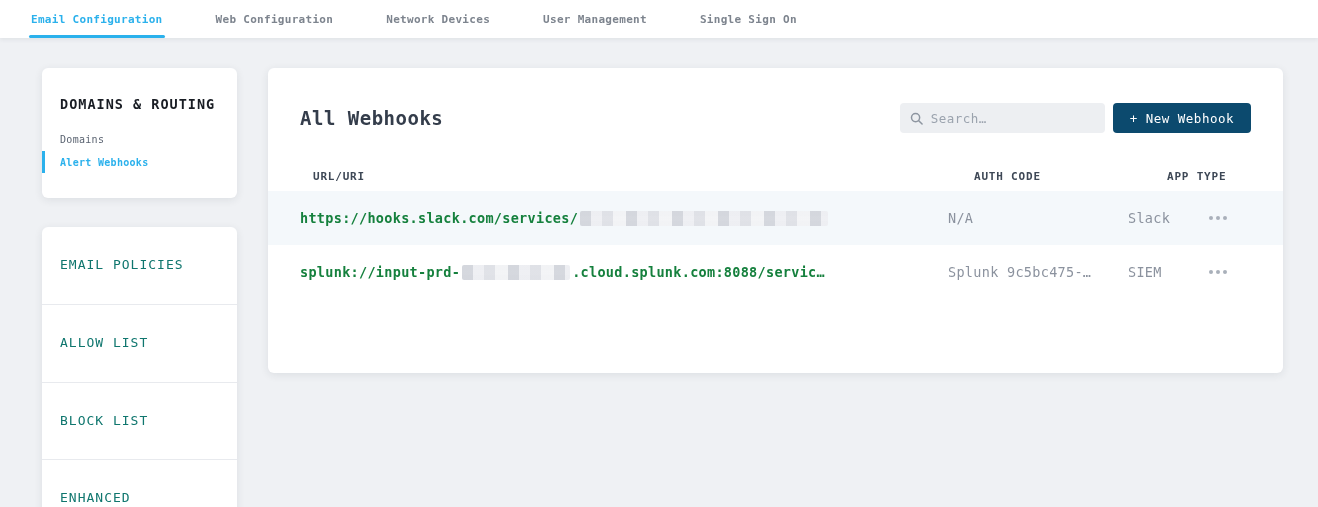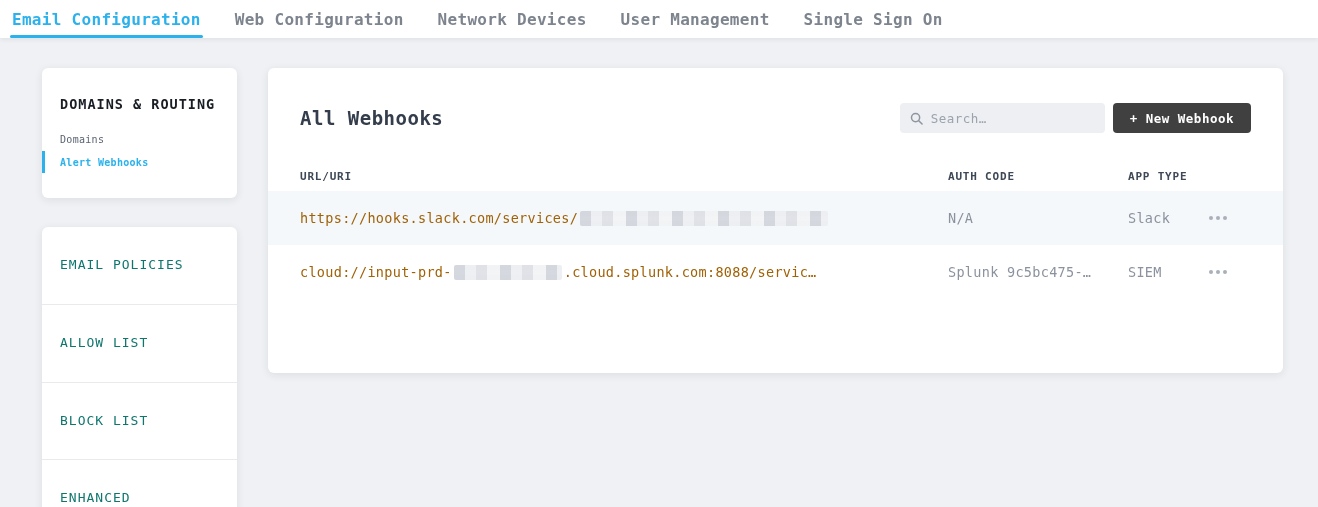--- a/index.html
+++ b/index.html
@@ -13,22 +13,22 @@
   
   .topbar {
     height:38px; background:#ffffff;
     box-shadow:0 2px 4px rgba(40,50,70,0.07);
     position:relative; z-index:5;
   }
   .topbar nav { display:flex; height:100%; padding-left:10px; }
   .tab {
     display:flex; align-items:center; height:100%;
     margin-right:30px; padding:16px 2px;
-    font-size:16px; font-weight:700; letter-spacing:0.3px;
-    color:#7d848e; cursor:pointer; position:relative; white-space:nowrap;
+    font-size:11px; font-weight:700; letter-spacing:0.3px;
+    color:#7d848e; cursor:pointer; position:relative; white-space:nowrap;margin-left:19px;
   }
   .tab.active { color:#2bb1ec; }
   .tab.active::after {
     content:""; position:absolute; left:0; right:0; bottom:0;
     height:3px; background:#2bb1ec; border-radius:2px;
   }
 
   
   .page { display:flex; padding:30px 35px 0 42px; }
 
@@ -75,38 +75,38 @@
     background:#edeff2; border-radius:4px; padding:8px 10px; margin-right:8px;
   }
   .search svg { flex:none; margin-right:8px; }
   .search input {
     border:none; outline:none; background:transparent; width:100%;
     font-family:inherit; font-size:12.5px; color:#4d5665;
   }
   .search input::placeholder { color:#9ba3ae; letter-spacing:0.5px; }
   .btn-primary {
     height:30px; padding:0 17px; border:none; border-radius:4px;
-    background:#404040; color:#ffffff; font-family:inherit;
-    font-size:12.5px; font-weight:700; letter-spacing:0.5px; cursor:pointer;
+    background:#0c4a6e; color:#ffffff; font-family:inherit;
+    font-size:12.5px; font-weight:400; letter-spacing:0.5px; cursor:pointer;
     white-space:nowrap;
   }
 
   
   .table { margin-top:28px; }
   .thead, .trow { display:flex; align-items:center; }
   .col-url  { width:648px; flex:none; }
   .col-auth { width:180px; flex:none; }
   .col-app  { flex:1; display:flex; align-items:center; }
   .thead { height:30px; }
   .thead > div {
-    font-size:11px; font-weight:700; color:#3e4856; letter-spacing:0.8px;
+    font-size:11px; font-weight:700; color:#3e4856; letter-spacing:0.8px;margin-left:13px;
   }
   .trow { height:54px; font-size:13.5px; letter-spacing:0.3px; }
   .trow.tinted { background:#f4f8fb; margin:0 -32px; padding:0 32px; }
-  .cell-url { color:#a16207; display:flex; align-items:center; white-space:nowrap; overflow:hidden; }
+  .cell-url { color:#15803d; display:flex; align-items:center; white-space:nowrap; overflow:hidden;font-weight:bold; }
   .cell-gray { color:#8b929e; white-space:nowrap; }
   .redacted {
     display:inline-block; height:15px; border-radius:2px; margin:0 2px;
     background-image:
       repeating-linear-gradient(90deg, rgba(208,211,218,0.85) 0 11px, rgba(238,239,243,0.85) 11px 22px, rgba(221,223,229,0.85) 22px 33px, rgba(243,244,246,0.85) 33px 46px),
       repeating-linear-gradient(0deg, rgba(225,227,232,0.6) 0 5px, rgba(240,241,244,0.6) 5px 10px);
     filter:blur(0.6px);
   }
   .dots {
     margin-left:auto; margin-right:22px; display:flex; gap:3px; cursor:pointer;
@@ -178,21 +178,21 @@
       <span class="cell-gray">Slack</span>
       <span class="dots">
                 <i></i>
                 <i></i>
                 <i></i>
               </span>
     </div>
   </div>
           <div class="trow">
     <div class="col-url cell-url">
-      <span class="url-prefix">cloud://input-prd-</span>
+      <span class="url-prefix">splunk://input-prd-</span>
               <span class="redacted" style="width: 108px;"></span>
               <span class="url-suffix">.cloud.splunk.com:8088/servic…</span>
     </div>
     <div class="col-auth cell-gray">Splunk 9c5bc475-…</div>
     <div class="col-app">
       <span class="cell-gray">SIEM</span>
       <span class="dots">
                 <i></i>
                 <i></i>
                 <i></i>

